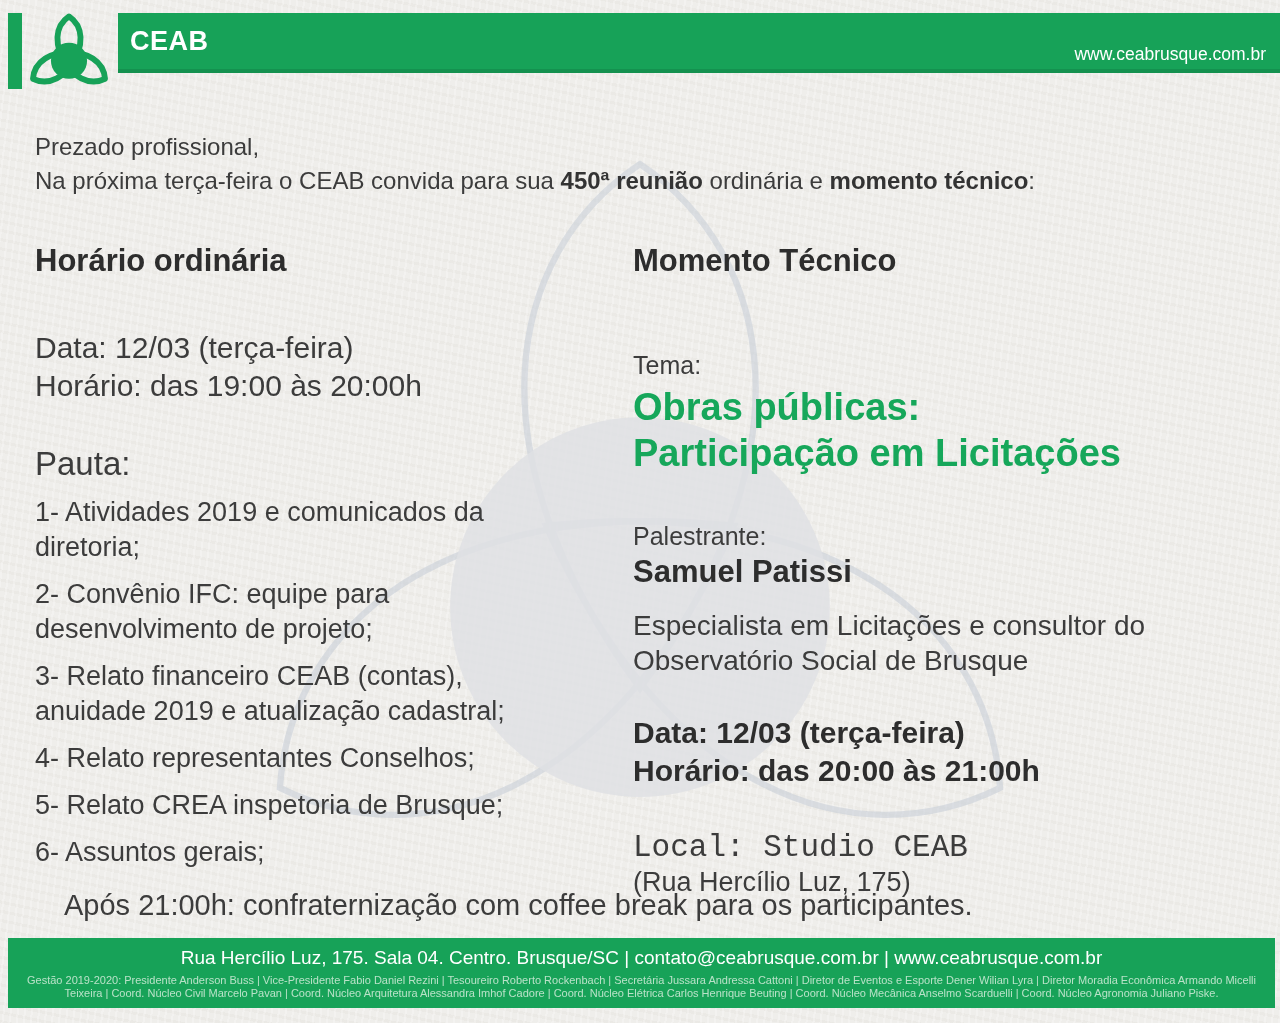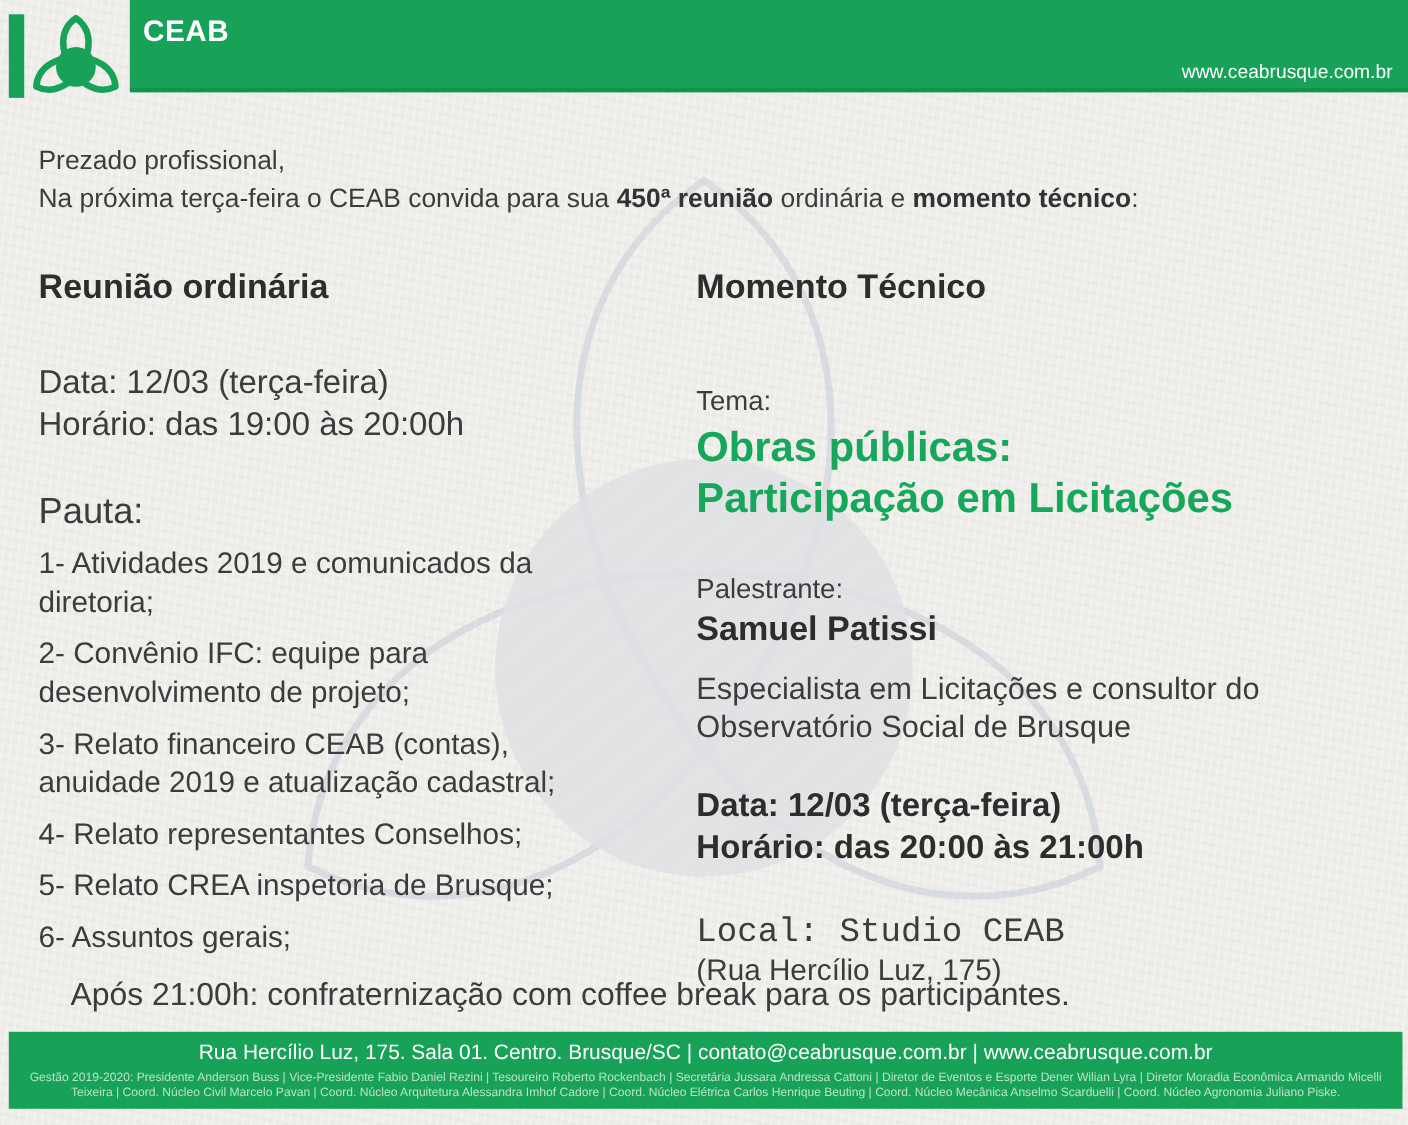--- a/index.html
+++ b/index.html
@@ -13,21 +13,21 @@
     background-color:#efeeeb;
     background-image:
       repeating-linear-gradient(97deg, rgba(255,255,255,.25) 0 2px, rgba(255,255,255,0) 2px 7px),
       repeating-linear-gradient(12deg, rgba(205,200,190,.12) 0 3px, rgba(205,200,190,0) 3px 9px);
   }
   
   .watermark{position:absolute;left:170px;top:110px;width:940px;height:940px;pointer-events:none;}
   
   .bar-left{position:absolute;left:8px;top:13px;width:14px;height:76px;background:#17a258;}
   .bar-main{
-    position:absolute;left:118px;right:0;top:0;height:84px;background:#17a258;
+    position:absolute;left:118px;right:0;top:13px;height:60px;background:#17a258;
     box-shadow:inset 0 -4px 0 rgba(0,0,0,.10);
   }
   .logo-box{position:absolute;left:22px;top:10px;width:94px;height:96px;}
   .org-acronym{position:absolute;left:12px;top:13px;color:#ffffff;font-size:27px;font-weight:bold;letter-spacing:.5px;}
   .org-name{position:absolute;left:12px;top:47px;color:#ffffff;font-size:17.5px;}
   .website{position:absolute;right:14px;bottom:8px;color:#ffffff;font-size:17.5px;}
   
   .intro{position:absolute;left:35px;top:130px;color:#3c3c3c;font-size:24px;line-height:34px;}
   .intro b{color:#333;text-align:right;}
   
@@ -87,21 +87,21 @@
     <div class="org-acronym">CEAB</div>
     <div class="website">www.ceabrusque.com.br</div>
   </div>
 
   <div class="intro">
     <div>Prezado profissional,</div>
     <div><span>Na próxima terça-feira o CEAB convida para sua </span><b>450ª reunião</b><span> ordinária e </span><b>momento técnico</b><span>:</span></div>
   </div>
 
   <div class="col col-left">
-    <h2 class="col-title">Reunião ordinária</h2>
+    <h2 class="col-title">Horário ordinária</h2>
     <div class="dt-lines">
       <div>Data: 12/03 (terça-feira)</div>
       <div>Horário: das 19:00 às 20:00h</div>
     </div>
     <div class="agenda-label">Pauta:</div>
     <div>
         <div class="agenda-item">1- Atividades 2019 e comunicados da diretoria;</div>
         <div class="agenda-item">2- Convênio IFC: equipe para desenvolvimento de projeto;</div>
         <div class="agenda-item">3- Relato financeiro CEAB (contas), anuidade 2019 e atualização cadastral;</div>
         <div class="agenda-item">4- Relato representantes Conselhos;</div>
@@ -127,20 +127,20 @@
       <div>Data: 12/03 (terça-feira)</div>
       <div>Horário: das 20:00 às 21:00h</div>
     </div>
     <div class="location-line">Local: Studio CEAB</div>
     <div class="location-address">(Rua Hercílio Luz, 175)</div>
   </div>
 
   <div class="closing">Após 21:00h: confraternização com coffee break para os participantes.</div>
 
   <div class="footer">
-    <div class="footer-contact">Rua Hercílio Luz, 175. Sala 01. Centro. Brusque/SC | contato@ceabrusque.com.br | www.ceabrusque.com.br</div>
+    <div class="footer-contact">Rua Hercílio Luz, 175. Sala 04. Centro. Brusque/SC | contato@ceabrusque.com.br | www.ceabrusque.com.br</div>
     <div class="footer-board">
         <div>Gestão 2019-2020: Presidente Anderson Buss | Vice-Presidente Fabio Daniel Rezini | Tesoureiro Roberto Rockenbach | Secretária Jussara Andressa Cattoni | Diretor de Eventos e Esporte Dener Wilian Lyra | Diretor Moradia Econômica Armando Micelli</div>
         <div>Teixeira | Coord. Núcleo Civil Marcelo Pavan | Coord. Núcleo Arquitetura Alessandra Imhof Cadore | Coord. Núcleo Elétrica Carlos Henrique Beuting | Coord. Núcleo Mecânica Anselmo Scarduelli | Coord. Núcleo Agronomia Juliano Piske.</div>
       </div>
   </div>
 
 </div>
 
 </body></html>

